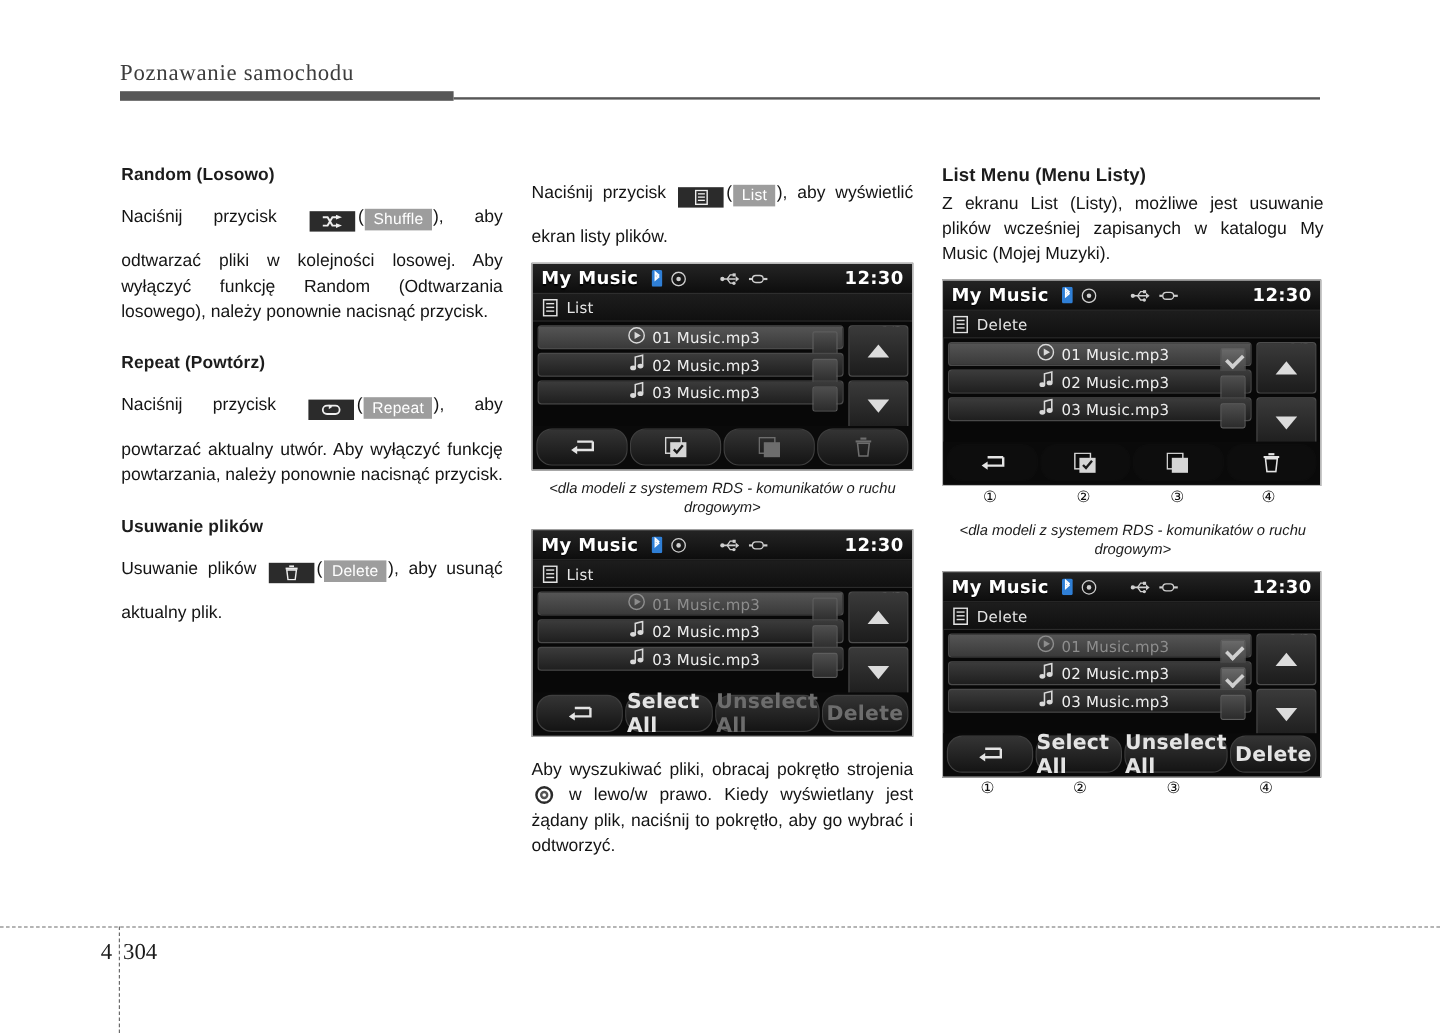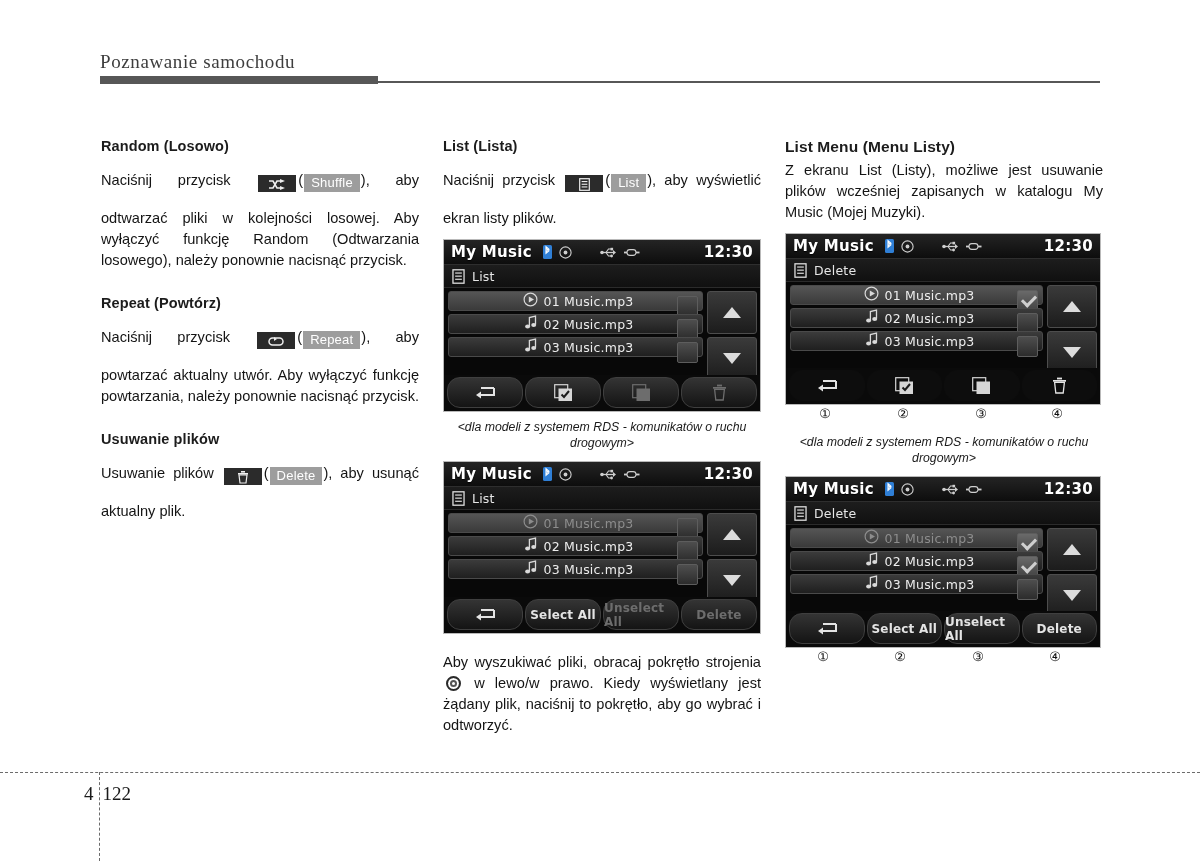--- a/index.html
+++ b/index.html
@@ -197,21 +197,21 @@
     position:absolute; left:0; right:0; bottom:0; height:36px;
     display:flex; gap:2px; padding:2px 3px 3px 3px;
     background:#0a0a0a;
   }
   .tbtn {
     flex:1;
     background:linear-gradient(#343434,#141414);
     border:1px solid #3f3f3f;
     border-radius:13px;
     display:flex; align-items:center; justify-content:center;
-    color:#e4e4e4; font-size:12px; font-weight:bold;
+    color:#e4e4e4; font-size:17px; font-weight:bold;
     letter-spacing:.2px;
   }
   .tbtn.flat { background:#0d0d0d; border-color:#0d0d0d; }
   .tbtn.dis  { color:#6d6d6d; }
 
   .caption {
     font-size:12.3px;
     line-height:16px;
     color:#1a1a1a;
     text-align:center;
@@ -274,21 +274,20 @@
       <svg width="12" height="13" viewBox="0 0 12 13">
         <rect x="1" y="2" width="10" height="1.6" fill="#eee"></rect>
         <rect x="4" y="0" width="4" height="1.6" fill="#eee"></rect>
         <path d="M2 4 H10 L9 12 H3 Z" stroke="#eee" stroke-width="1.2" fill="none"></path>
       </svg>
     </span>(<span class="chip-gray">Delete</span><span>), aby usunąć aktualny plik.</span></p>
 </div>
 
 <div class="col col2">
 
-  <h3 class="sec">List (Lista)</h3>
   <p class="body"><span>Naciśnij przycisk</span>
     <span class="chip-dark">
       <svg width="11" height="13" viewBox="0 0 11 13">
         <rect x="0.7" y="0.7" width="9.6" height="11.6" stroke="#eee" stroke-width="1.2" fill="none"></rect>
         <rect x="2.6" y="3" width="5.8" height="1.1" fill="#eee"></rect>
         <rect x="2.6" y="5.7" width="5.8" height="1.1" fill="#eee"></rect>
         <rect x="2.6" y="8.4" width="5.8" height="1.1" fill="#eee"></rect>
       </svg>
     </span>(<span class="chip-gray">List</span><span>), aby wyświetlić ekran listy plików.</span></p>
 
@@ -729,14 +728,14 @@
     <span style="left:38px">①</span>
     <span style="left:115px">②</span>
     <span style="left:193px">③</span>
     <span style="left:270px">④</span>
   </div>
 </div>
 
 <div class="footer-dash"></div>
 <div class="footer-vert"></div>
 <div class="folio">
-  <span class="chap">4</span><span>122</span>
+  <span class="chap">4</span><span>304</span>
 </div>
 
 </body></html>

